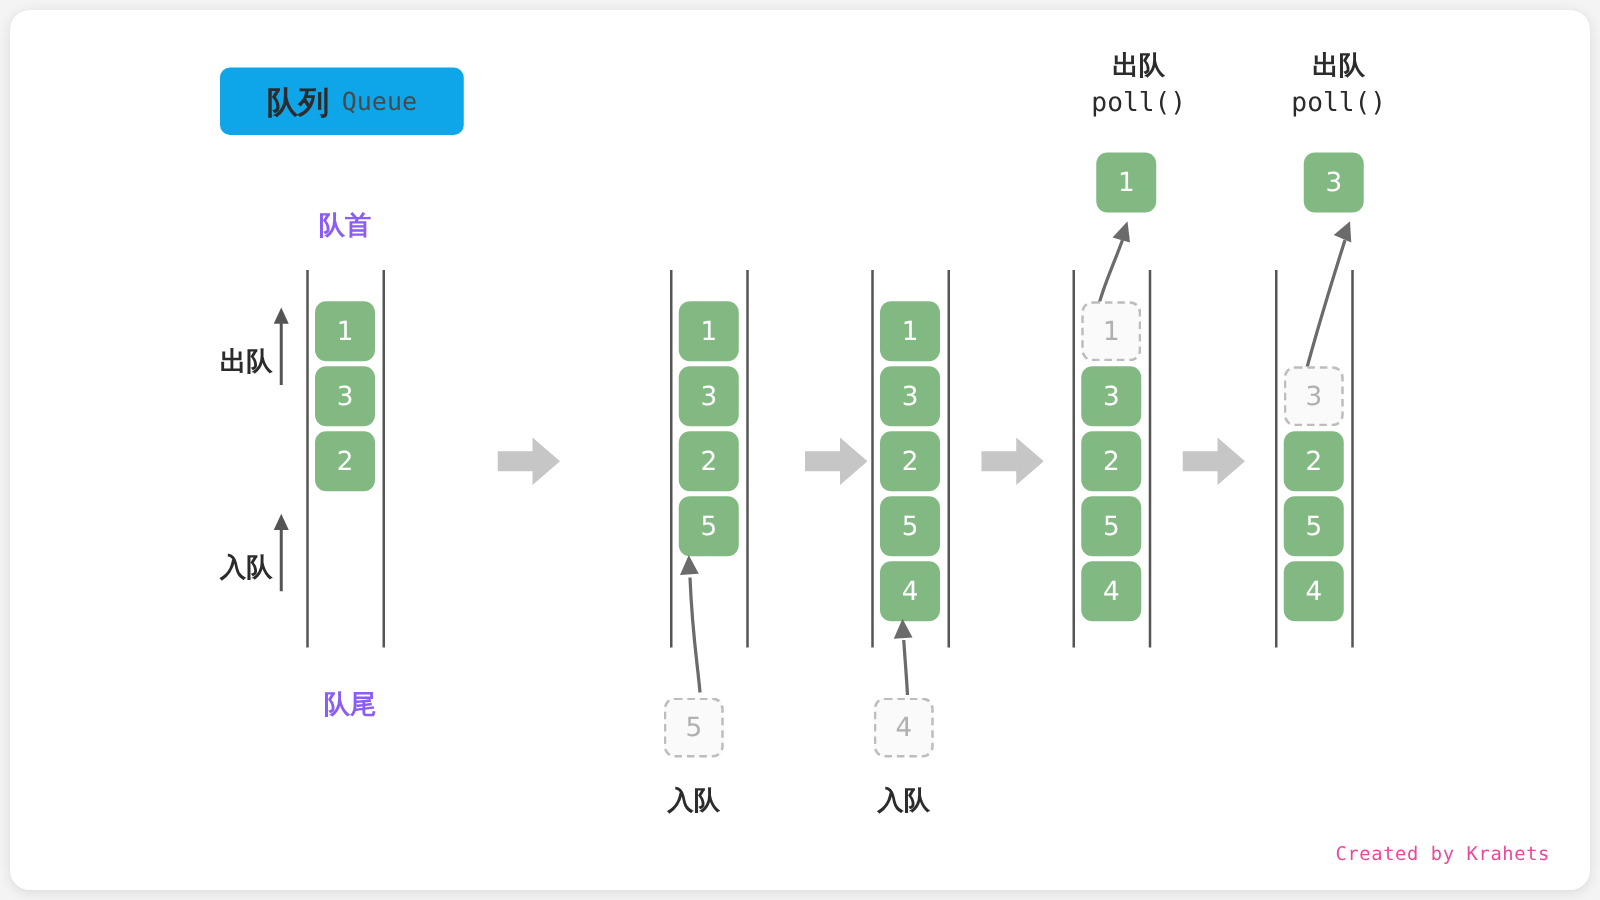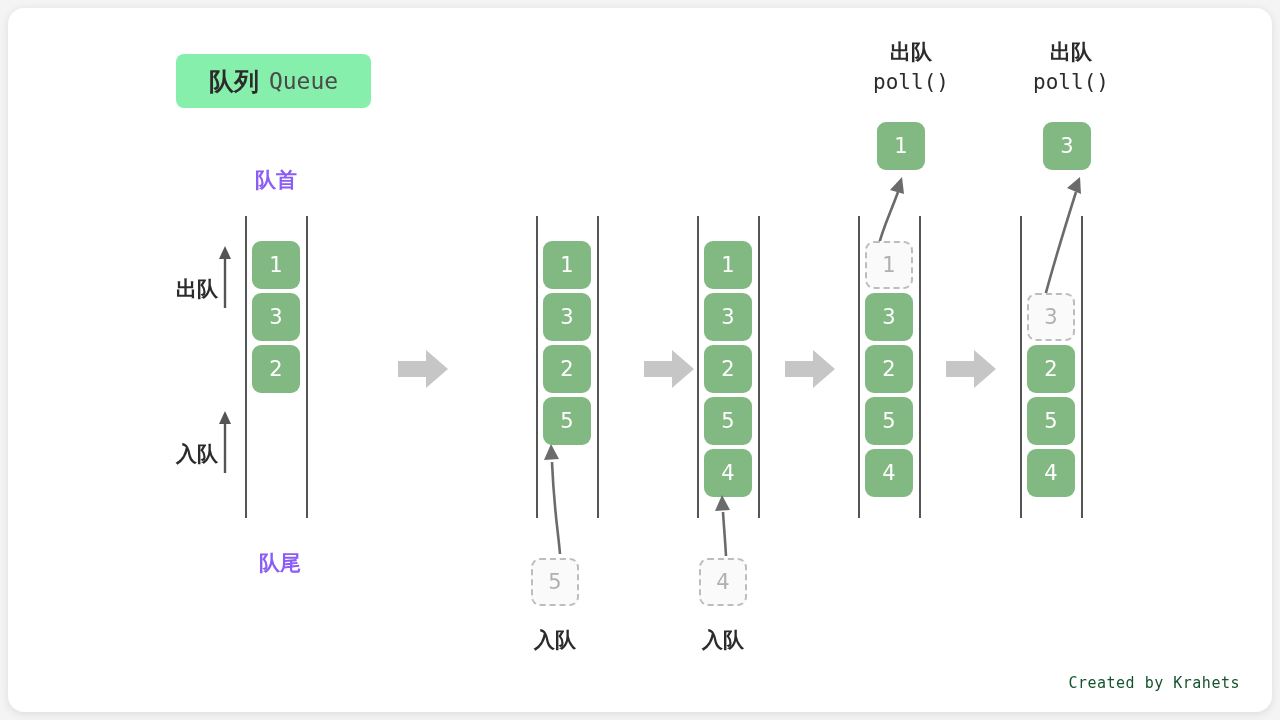--- a/index.html
+++ b/index.html
@@ -24,31 +24,31 @@
     background: #ffffff;
     border-radius: 16px;
     box-shadow: 0 2px 10px rgba(0,0,0,0.10);
   }
   .abs { position: absolute; }
 
   
   #title-badge {
     left: 168px; top: 46px;
     width: 195px; height: 54px;
-    background: #86efac;
+    background: #0ea5e9;
     border-radius: 8px;
     display: flex; align-items: center; justify-content: center;
     gap: 10px;
   }
   #title-badge .cn {
     font-size: 25px; font-weight: bold; color: #2b2b2b;
     font-family: "DejaVu Sans", sans-serif;
   }
   #title-badge .en {
-    font-size: 23px; color: #4a4a4a;
+    font-size: 20px; color: #4a4a4a;
     font-family: "DejaVu Sans Mono", monospace;
   }
 
   
   .endlabel {
     font-size: 21px; font-weight: bold; color: #8b5cf6;
     font-family: "DejaVu Sans", sans-serif;
     text-align: center; width: 120px;
   }
 
@@ -97,21 +97,21 @@
     display: block;
   }
   .opcap .code .arg { color: #4e9a4e; font-weight: bold; }
 
   
   .steparrow { width: 50px; height: 46px; }
 
   
   #credit {
     right: 32px; bottom: 20px;
-    font-size: 15px; color: #14532d;
+    font-size: 15px; color: #ec4899;
     font-family: "DejaVu Sans Mono", monospace;
     letter-spacing: 0.5px;
   }
 </style>
 </head>
 <body>
 
 <div id="stage">
   <div id="card">
 

